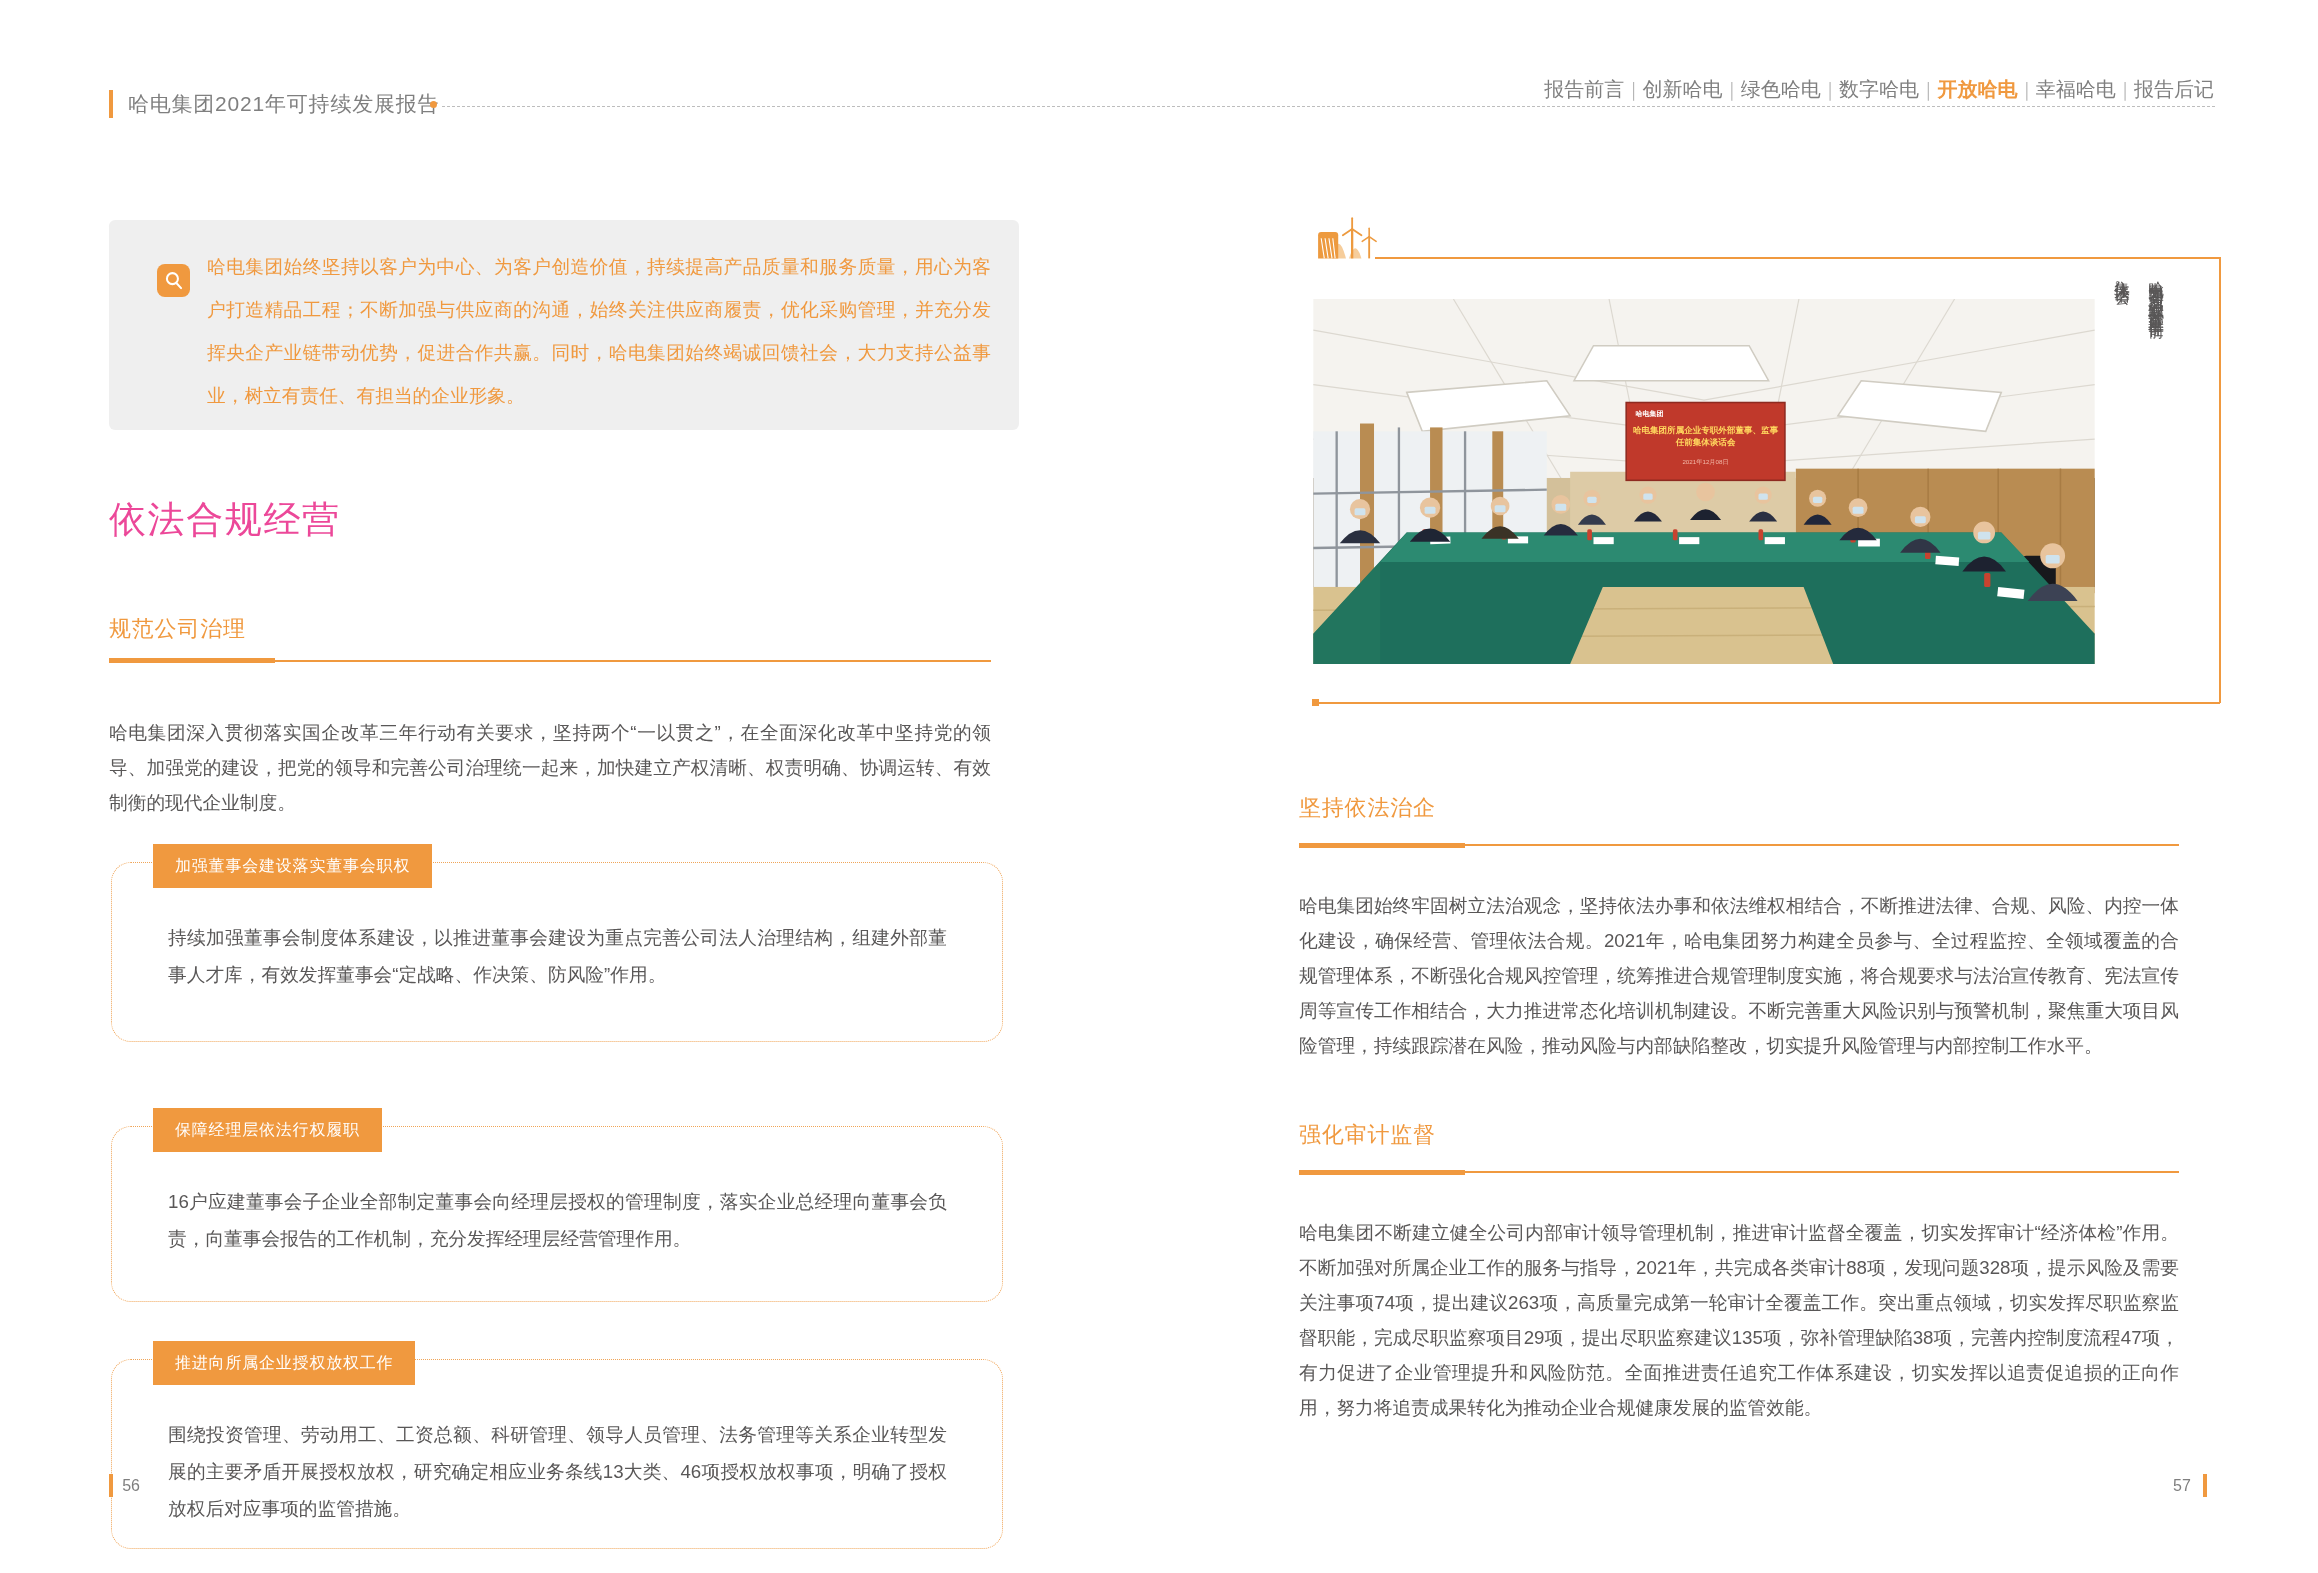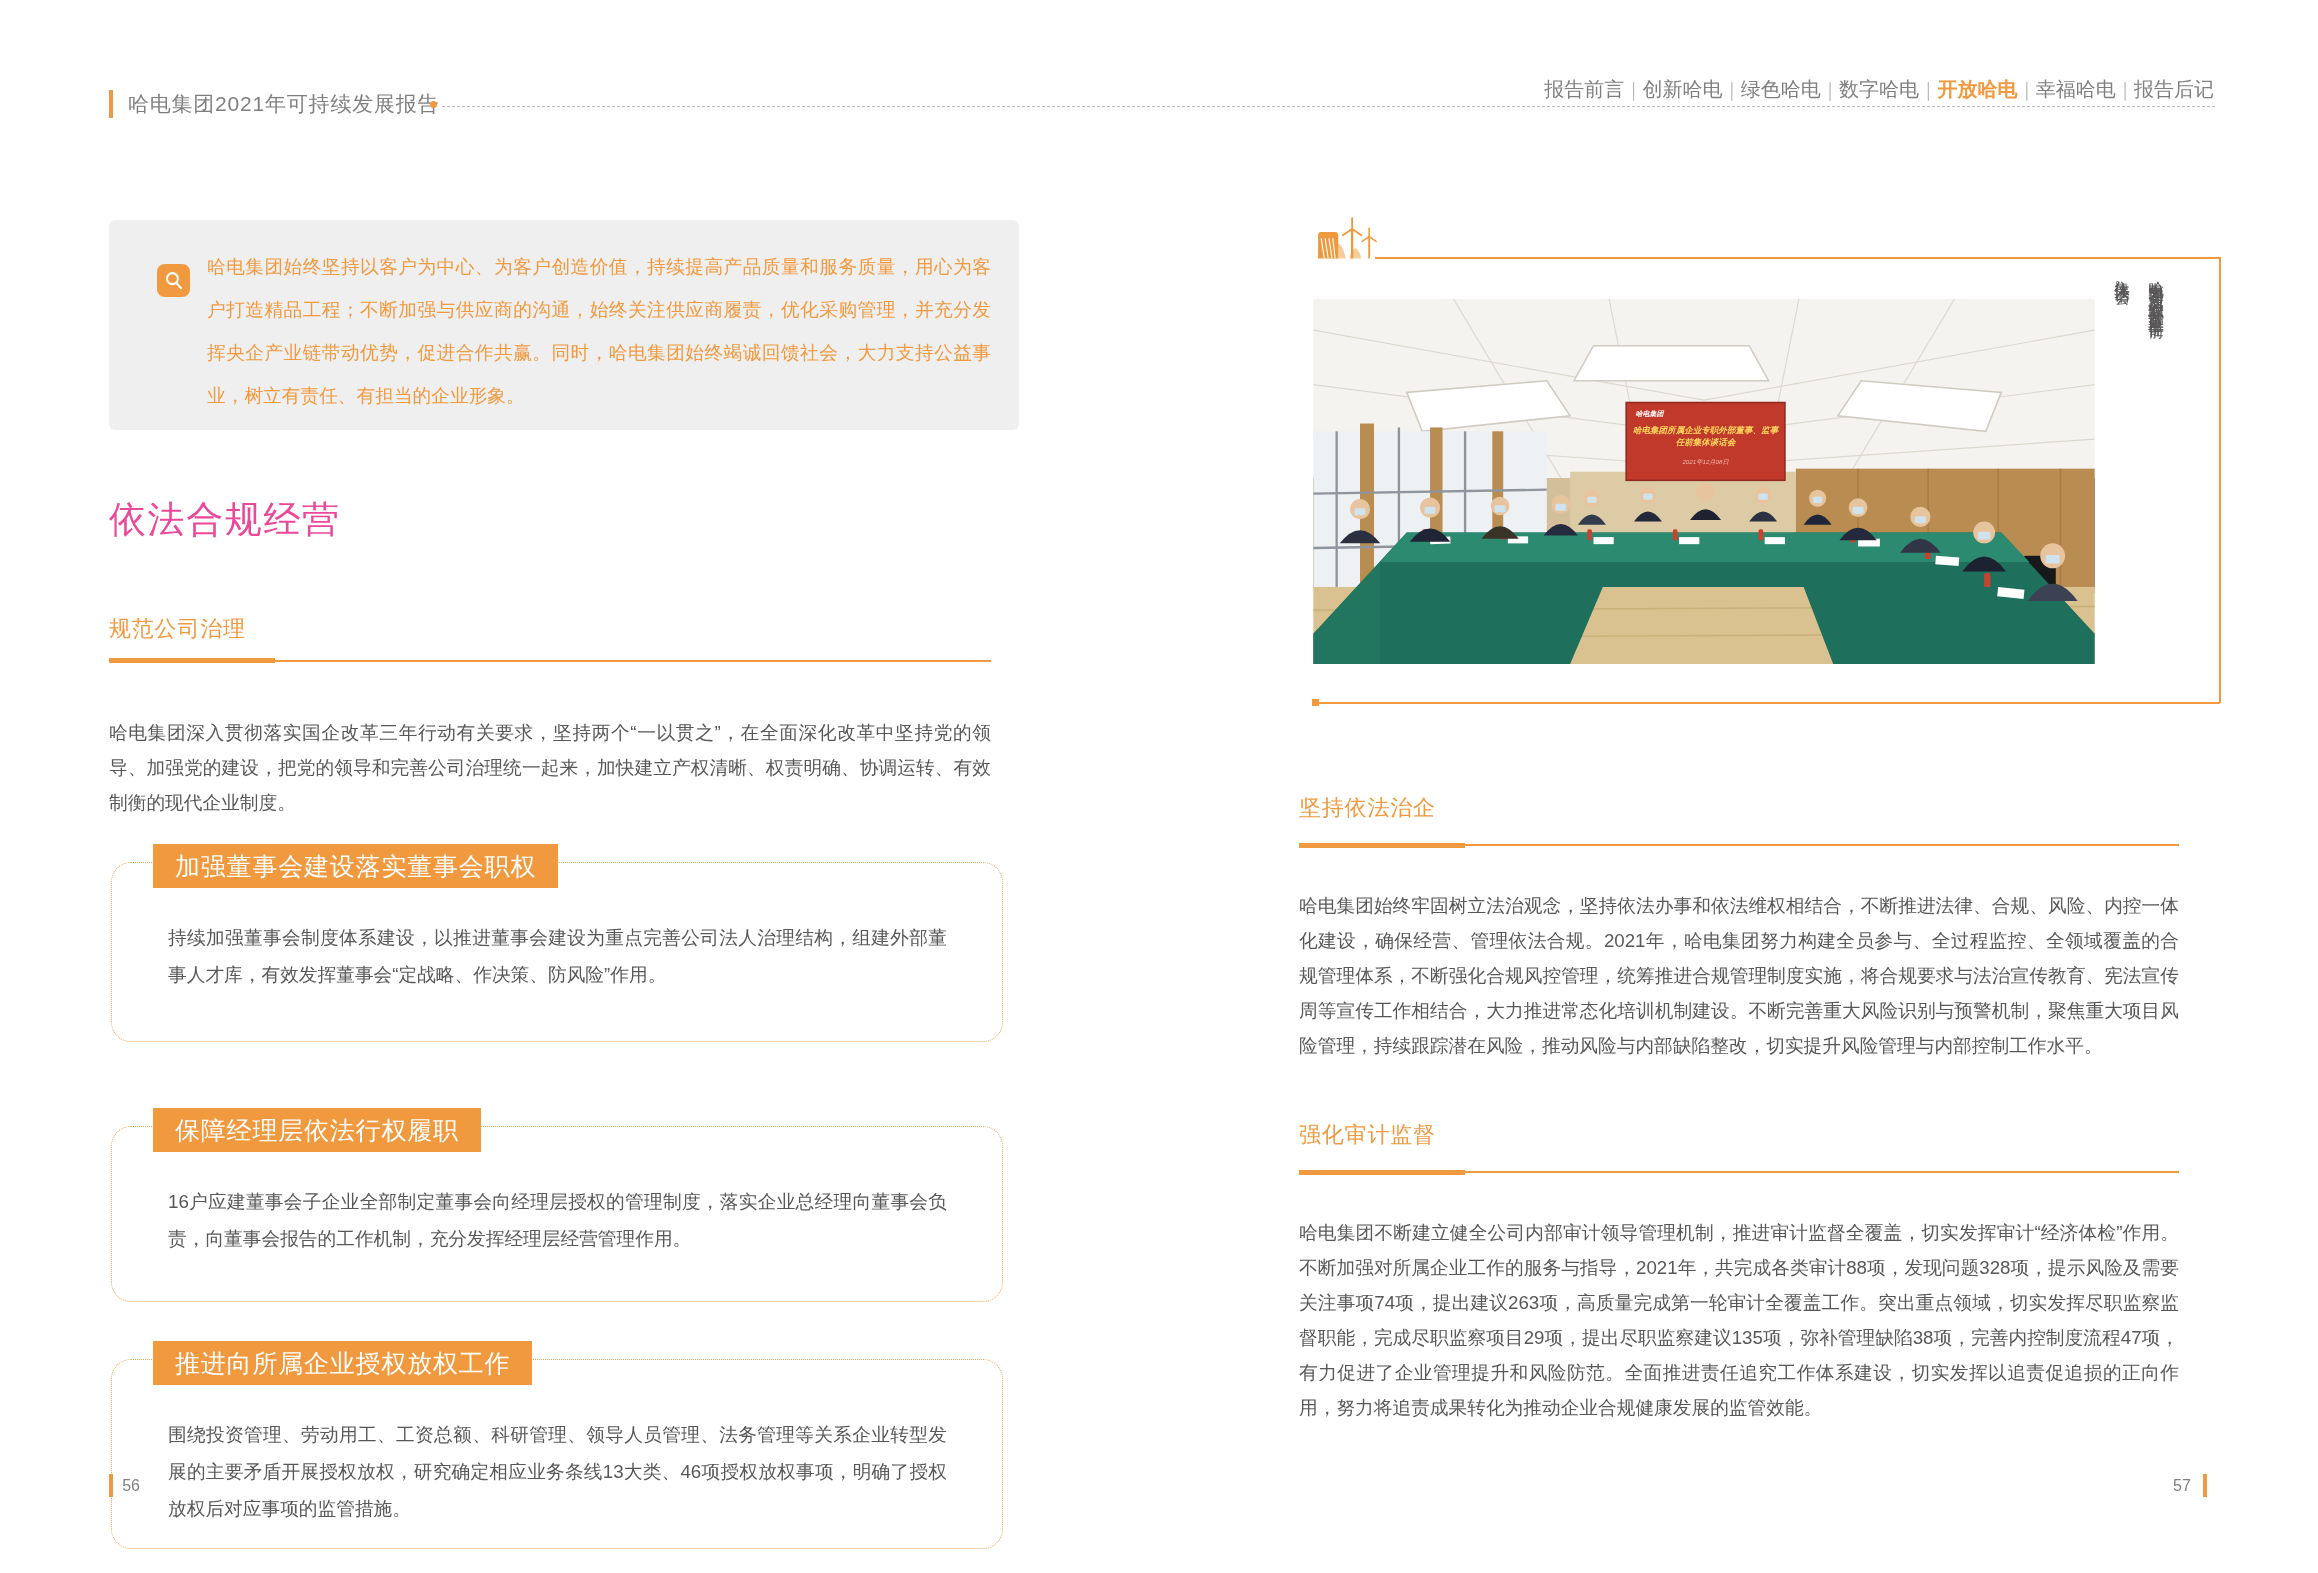--- a/index.html
+++ b/index.html
@@ -25,34 +25,34 @@
   .hl-text{position:absolute;left:98px;top:25px;width:784px;font-size:18.7px;line-height:43px;
            color:#F0993F;text-align:justify;}
   .chapter-title{left:109px;top:495px;font-size:37px;font-weight:normal;color:#ec4899;letter-spacing:1.6px;}
   .sec-title{font-size:22px;color:#F0993F;letter-spacing:0.8px;}
   .rule-thick{height:4.7px;background:#F0993F;}
   .rule-thin{height:1.6px;background:#F0993F;}
   .body-par{font-size:18.7px;line-height:35px;color:#595757;text-align:justify;}
 
   .card{border:1.6px dotted #F0A558;border-radius:20px;}
   .card-label{position:absolute;left:41px;top:-18.7px;background:#F0993F;color:#ffffff;
-              font-size:25px;line-height:44px;padding:0 22px;letter-spacing:0.8px;white-space:nowrap;}
+              font-size:16px;line-height:44px;padding:0 22px;letter-spacing:0.8px;white-space:nowrap;}
   .card-body{position:absolute;left:56px;top:56px;width:779px;font-size:18.7px;line-height:37px;
              color:#595757;text-align:justify;}
 
   .pgnum{display:flex;align-items:center;gap:9.3px;font-size:16px;color:#7f7f7f;}
   .pg-bar{width:3.9px;height:23.4px;background:#F0993F;}
 
   
   .frame-top{left:1375px;top:257px;width:845px;height:1.6px;background:#F0993F;}
   .frame-right{left:2219px;top:257px;width:1.6px;height:446px;background:#F0993F;}
   .frame-bottom{left:1319px;top:702px;width:901px;height:1.6px;background:#F0993F;}
   .frame-dot{left:1312px;top:699px;width:7px;height:7px;background:#F0993F;}
   .corner-icon{left:1315px;top:215px;}
-  .photo{left:1313px;top:299px;width:782px;height:365px;overflow:hidden;font-style:italic;}
+  .photo{left:1313px;top:299px;width:782px;height:365px;overflow:hidden;}
   .caption{left:2105px;top:268px;height:344px;writing-mode:vertical-rl;
            font-size:15.6px;letter-spacing:2.3px;line-height:34px;color:#595757;}
 </style>
 </head>
 <body>
 
 <div class="page">
 
   <div class="abs hdr-left">
     <div class="hdr-bar"></div>

